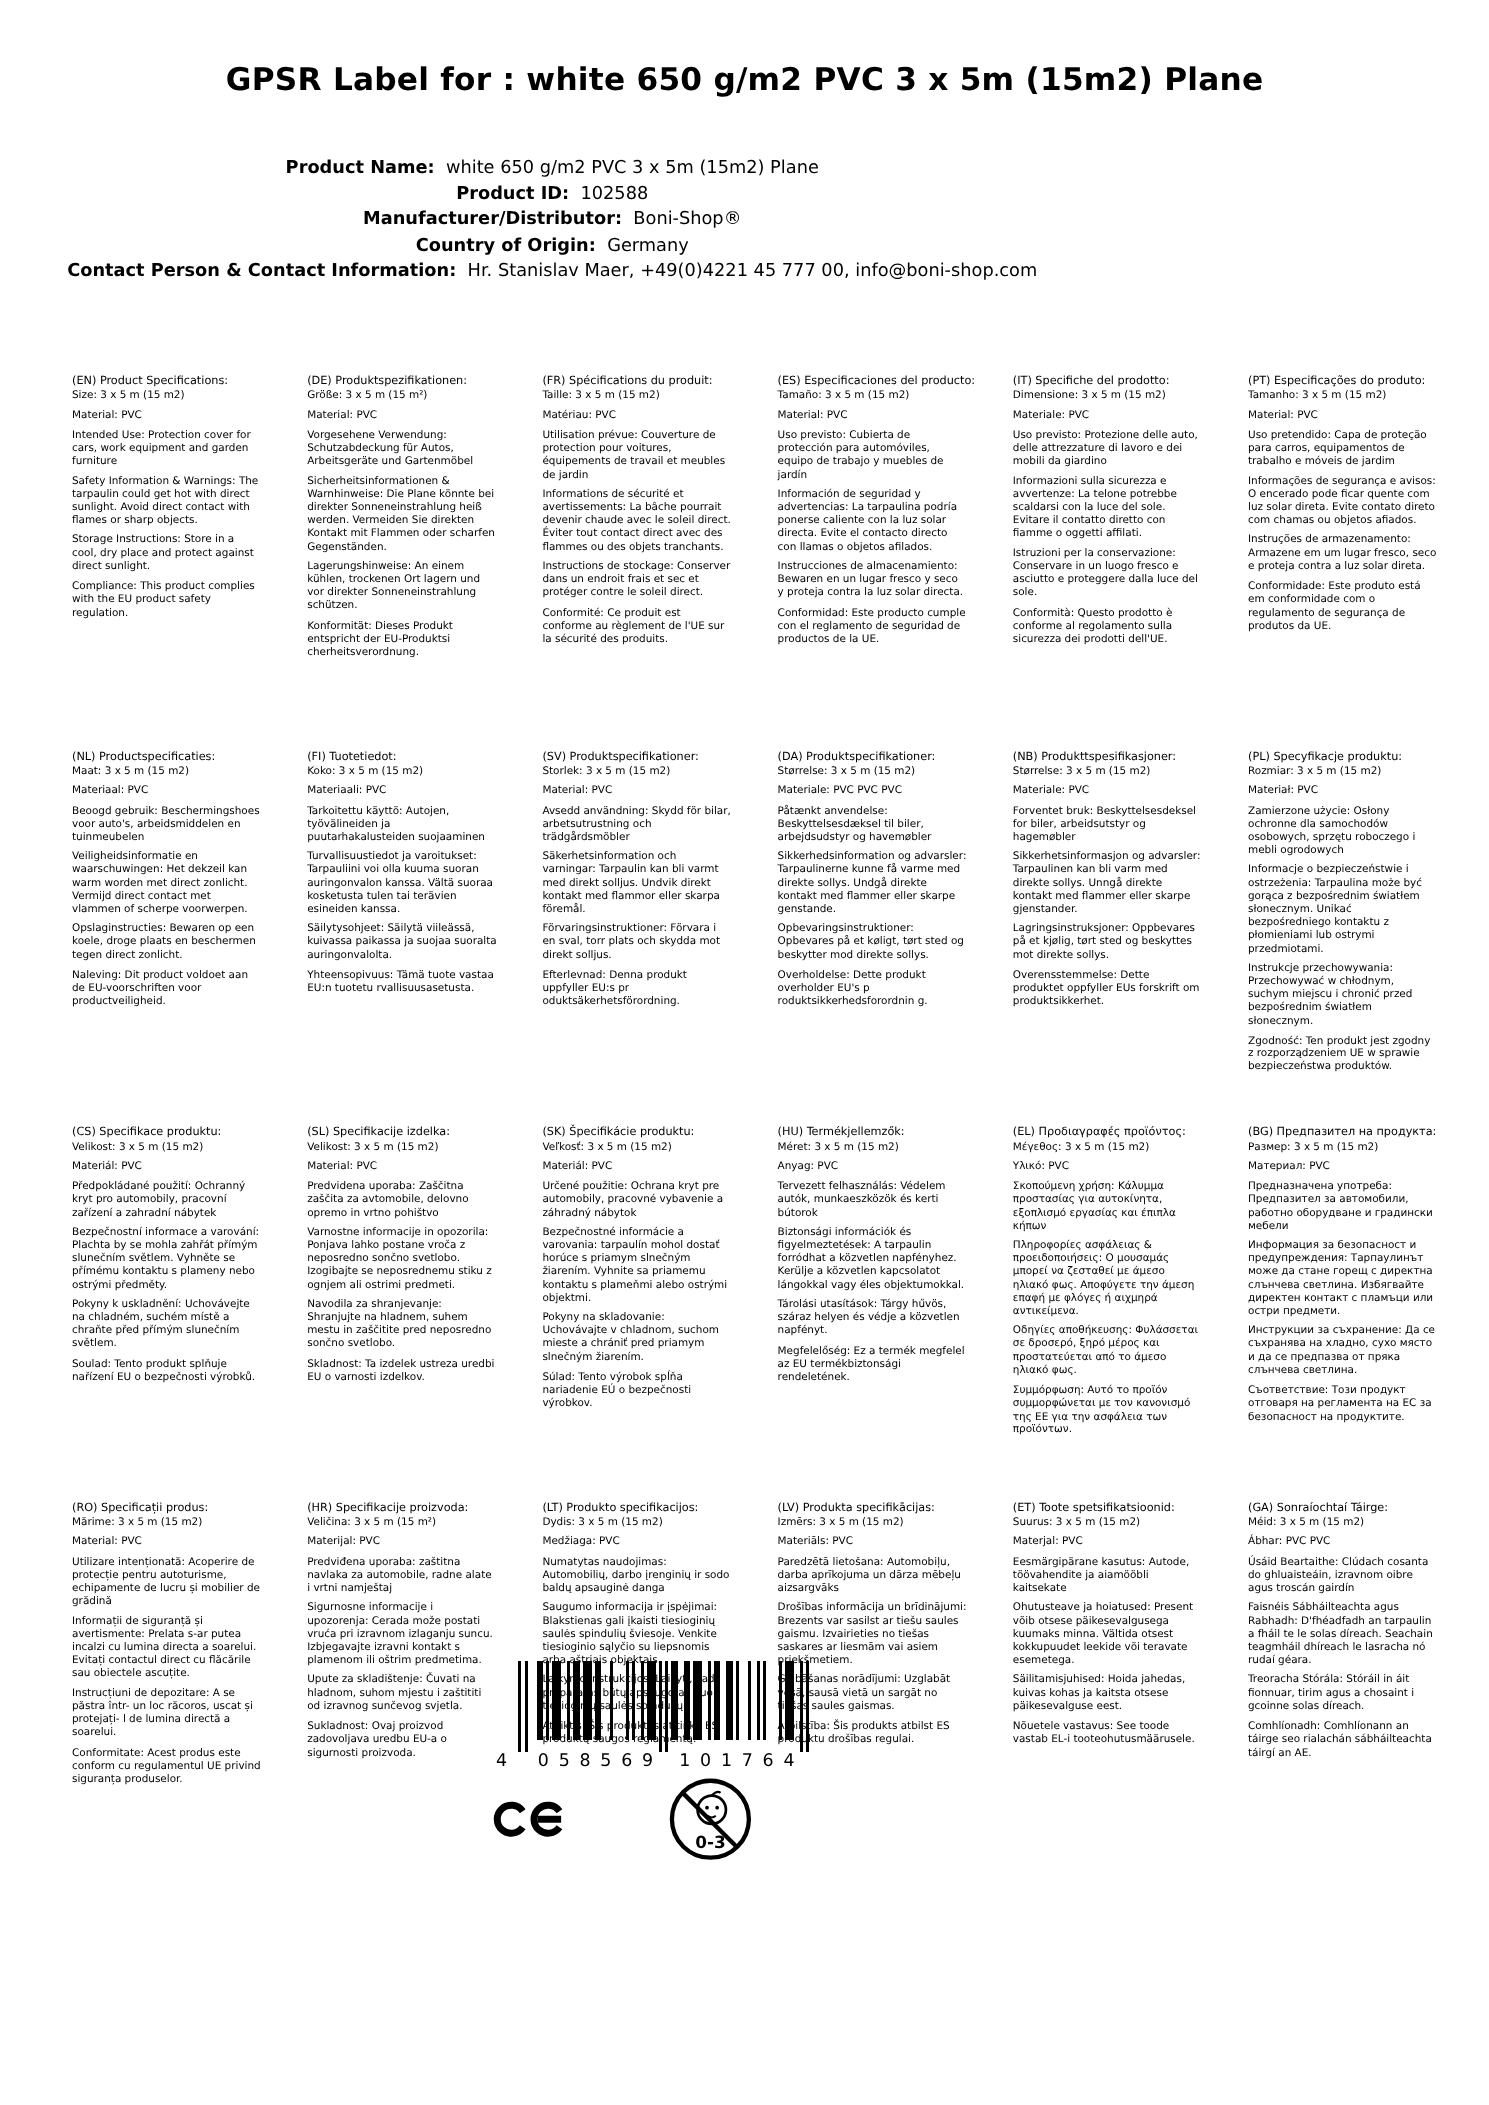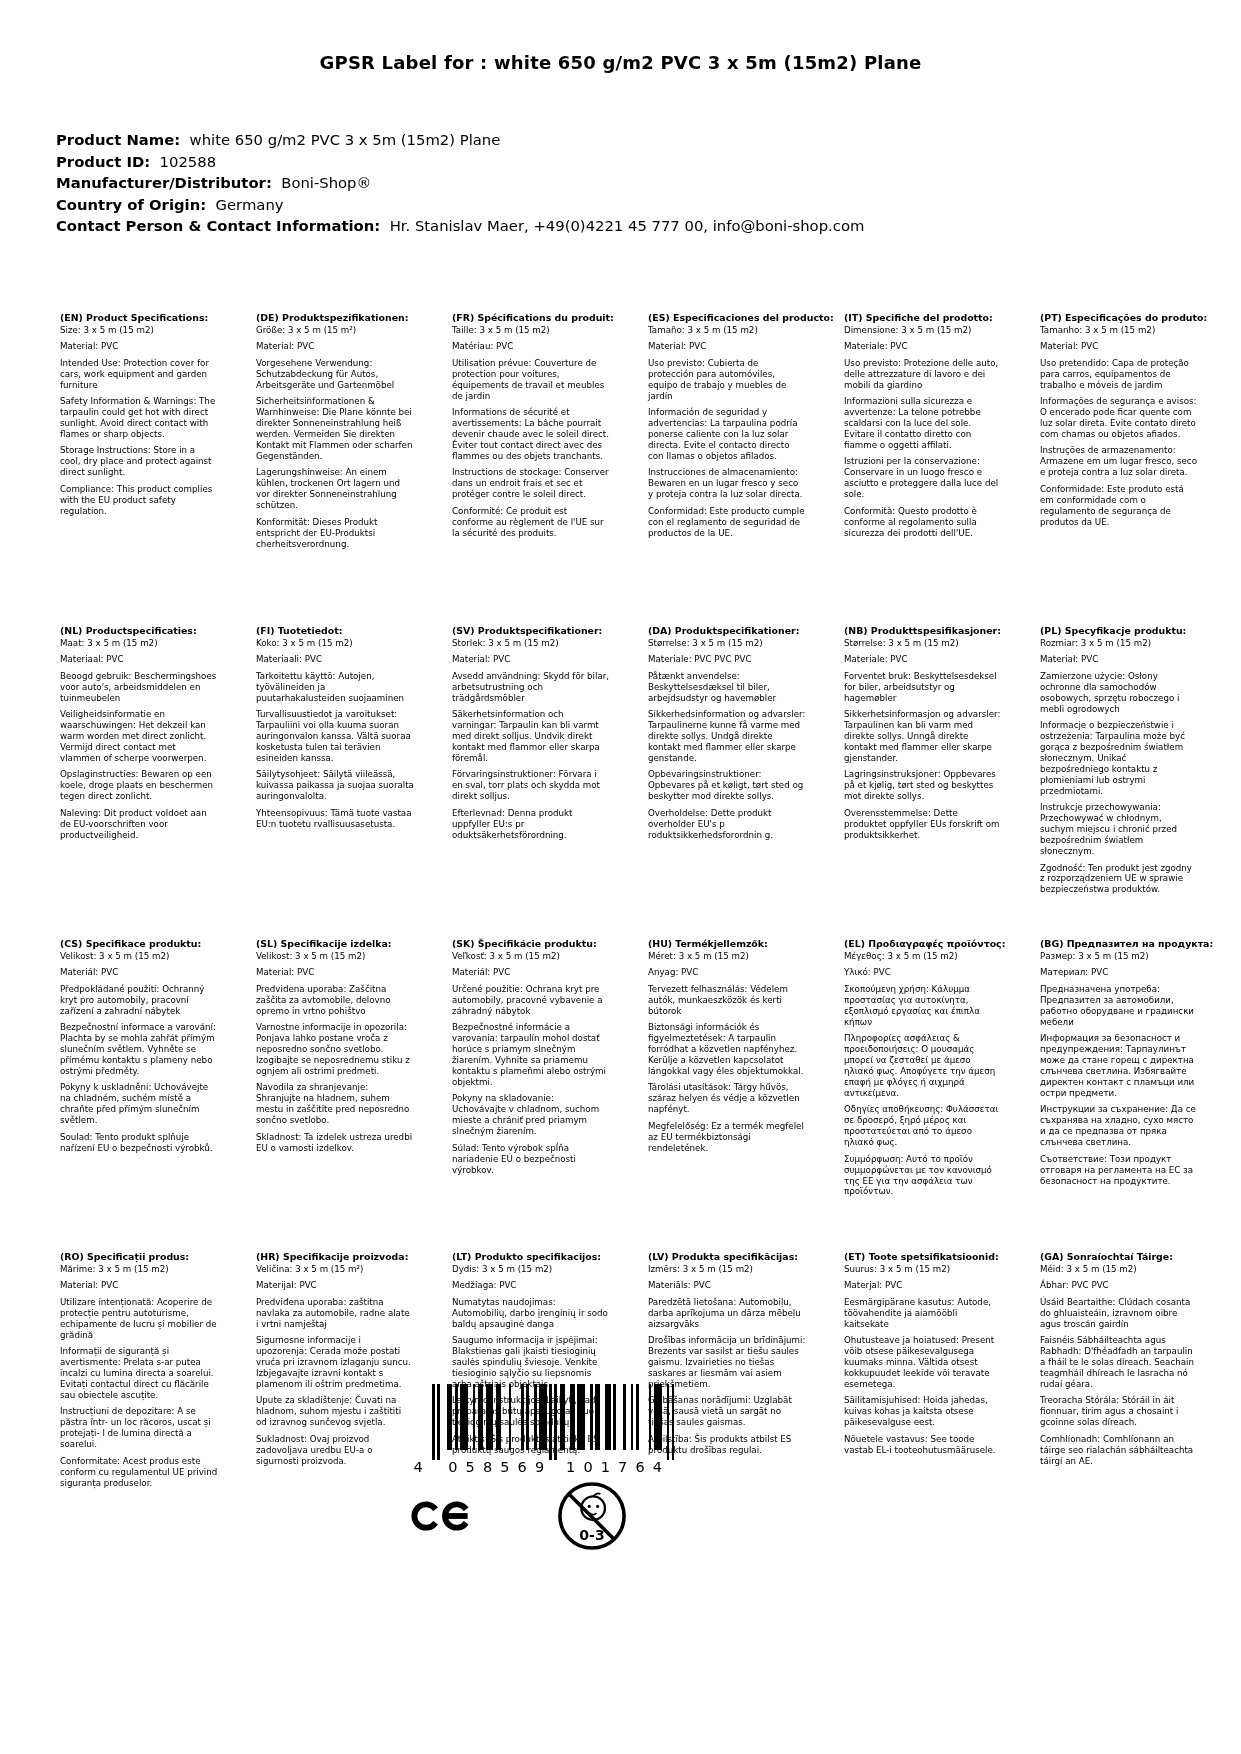--- a/index.html
+++ b/index.html
@@ -1,25 +1,25 @@
 <!DOCTYPE html>
 <html><head>
 <meta charset="utf-8">
 <style>
   html,body{margin:0;padding:0;background:#fff;}
   body{width:1241px;height:1754px;font-family:"DejaVu Sans",sans-serif;color:#000;}
   .page{position:relative;width:1241px;height:1754px;background:#fff;overflow:hidden;}
-  .title{position:absolute;top:52px;left:0;width:100%;text-align:center;font-size:18px;font-weight:700;letter-spacing:.2px;}
-  .product-info{position:absolute;left:56px;top:129px;}
+  .title{position:absolute;top:52px;left:0;width:100%;text-align:center;font-size:26px;font-weight:700;letter-spacing:.2px;}
+  .product-info{position:absolute;left:56px;top:129px;text-align:center;}
   .pi-row{font-size:14.8px;line-height:21.6px;white-space:nowrap;}
   .pi-label{font-weight:700;}
   .pi-value{font-weight:400;}
   .grid{position:absolute;left:60px;top:312px;display:grid;grid-template-columns:repeat(6,170px);column-gap:26px;grid-auto-rows:313px;}
   .lang-block{width:158px;font-size:8.7px;line-height:1.26;}
-  .lang-title{font-size:9.4px;font-weight:700;white-space:nowrap;margin:0 0 1px 0;}
+  .lang-title{font-size:9.4px;font-weight:400;white-space:nowrap;margin:0 0 1px 0;}
   .lang-block p{margin:0 0 5.5px 0;overflow-wrap:break-word;}
   .barcode{position:absolute;top:1384px;left:388px;width:300px;height:90px;}
   .barcode svg{shape-rendering:crispEdges;}
   .ce-mark{position:absolute;top:1492px;left:410px;width:70px;height:50px;}
   .age-mark{position:absolute;top:1480px;left:556px;width:72px;height:72px;}
   .hidden-label{font-size:0;position:absolute;}
 </style>
 </head>
 <body>
 

